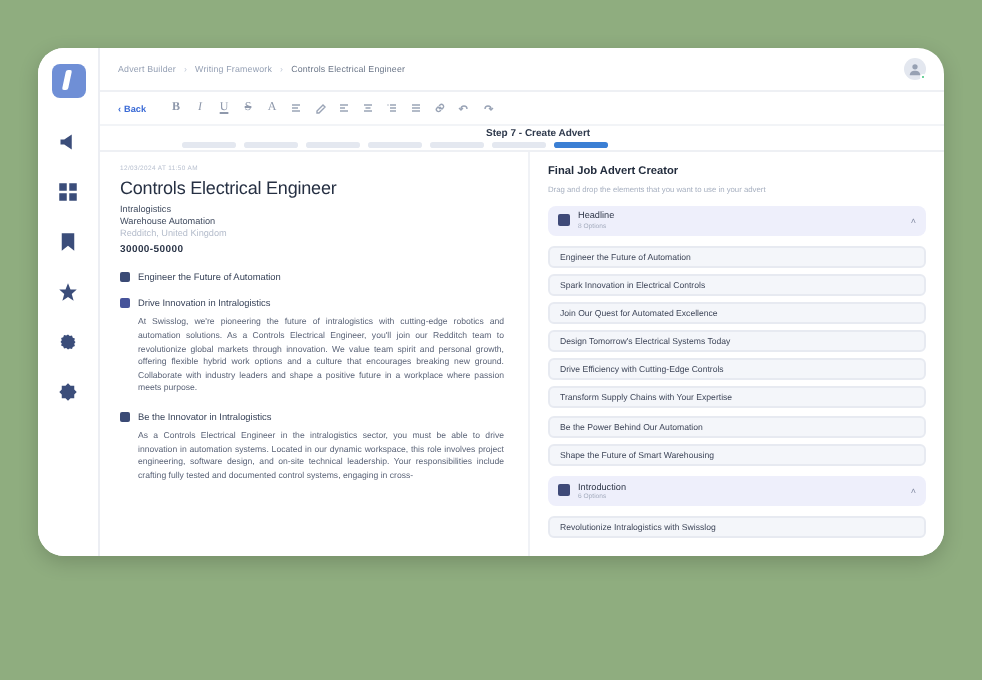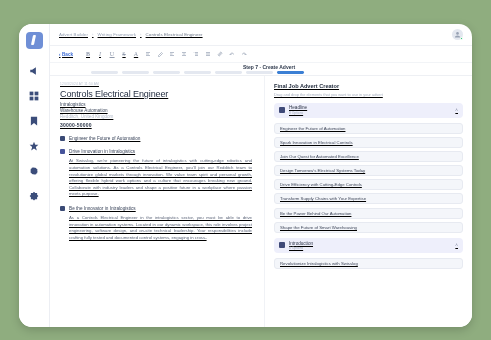--- a/index.html
+++ b/index.html
@@ -7,27 +7,26 @@
     width: 491px; height: 340px;
     overflow: hidden;
     font-family: "Liberation Sans", sans-serif;
   }
   body { background: #8fad7f; position: relative; }
 
   
   #app-window {
     position: absolute;
     left: 19px; top: 24px;
-    width: 453px; height: 303px;
+    width: 453px; height: 254px;
     background: #ffffff;
     border-radius: 13px;
     box-shadow: 0 3px 10px rgba(0,0,0,0.18);
     overflow: hidden;
     display: flex;
-    text-decoration: underline;
   }
 
   
   #sidebar {
     width: 31px; height: 100%;
     background: #ffffff;
     border-right: 1px solid #eceef3;
     display: flex; flex-direction: column;
     align-items: center;
     padding-top: 8px;

